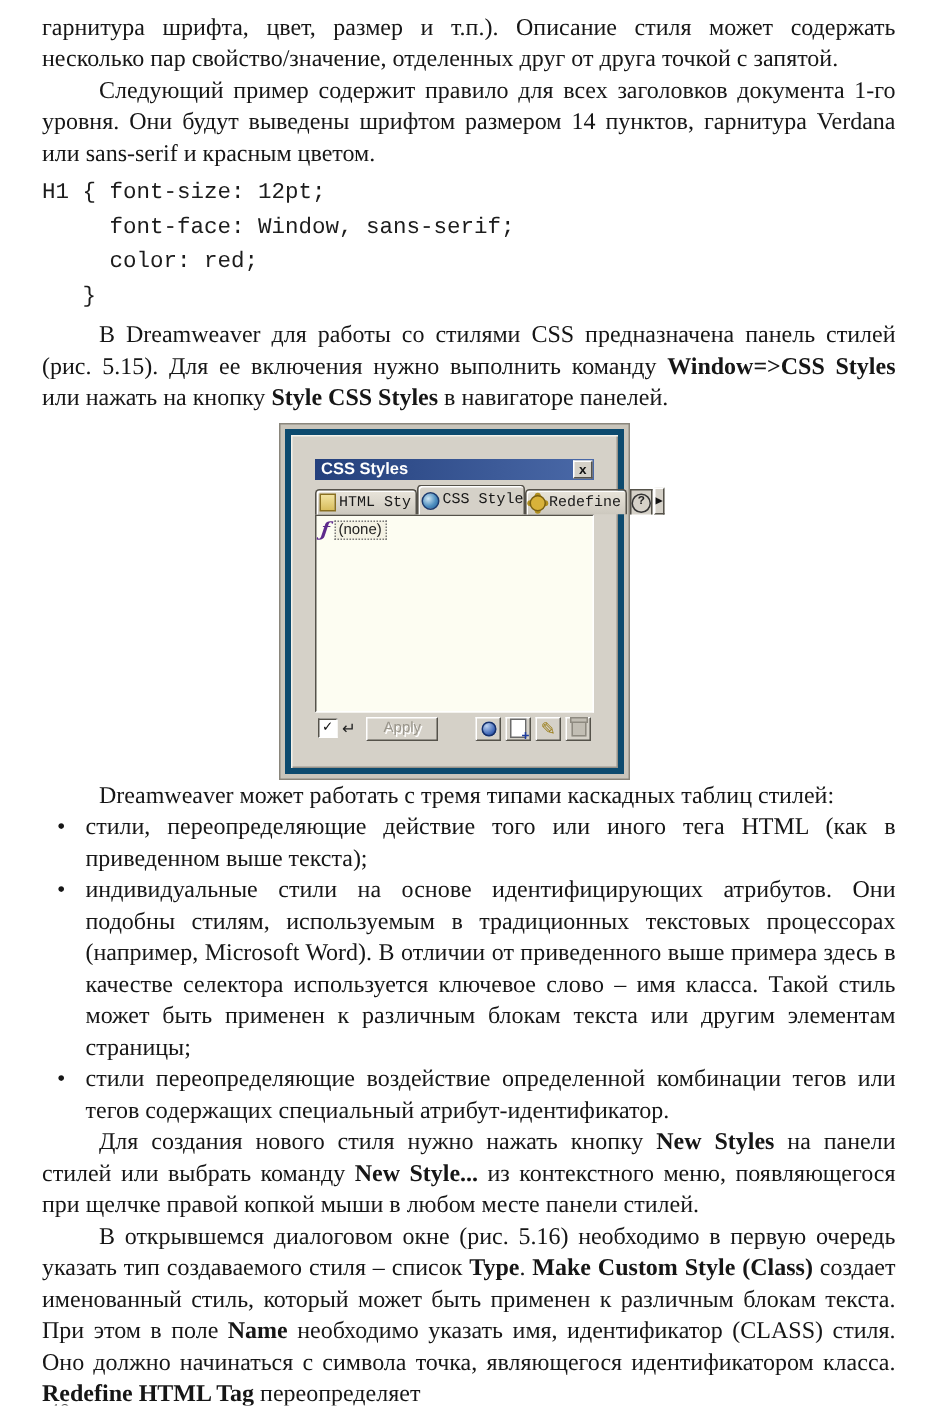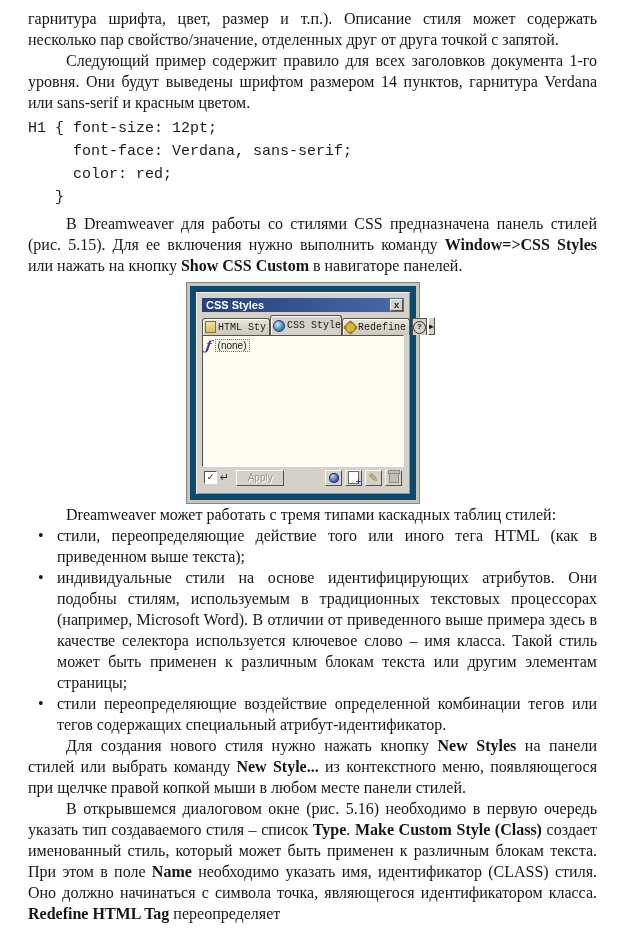--- a/index.html
+++ b/index.html
@@ -15,23 +15,23 @@
     margin:4px 0;font-family:"Liberation Mono",monospace;
     font-size:15px;line-height:23px;color:#1c1c1c;
   }
   .li{position:relative;padding-left:29px;text-align:justify;font-size:16px;line-height:21px;}
   .li .bullet{position:absolute;left:10px;top:0;}
 
   
   .figwrap{margin:6px 0 0 158px;width:234px;}
   .panel-frame{background:#c9c5bb;padding:3px;border:1px solid #8a867c;}
   .panel{
-    background:var(--chrome,#d5d1c8);border:6px solid #0c4a6e;
+    background:var(--chrome,#d5d1c8);border:4px solid #0c4a6e;
     box-shadow:inset 1px 1px 0 #f3f1ea, inset -1px -1px 0 #96928a;
-    padding:6px;font-family:"Liberation Sans",sans-serif;
+    padding:16px;font-family:"Liberation Sans",sans-serif;
   }
   .titlebar{
     height:14px;display:flex;align-items:center;
     background:linear-gradient(90deg,var(--titlebar_left,#24407c),var(--titlebar_right,#4a69a8));
     padding:0 1px 0 4px;
   }
   .titlebar .title{color:var(--title_text,#fff);font-size:11px;font-weight:bold;line-height:13px;flex:1;}
   .xbtn{
     width:13px;height:12px;font-size:9px;font-weight:bold;line-height:9px;padding:0;
     background:#d5d1c8;border:1px solid;border-color:#fff #55524a #55524a #fff;
@@ -109,24 +109,24 @@
   .pagenum{position:absolute;left:32px;top:933px;font-size:15px;line-height:18px;color:#444;}
 </style>
 </head>
 <body>
 
 <div class="page">
   <div id="flow-before">
       <div class="para"><span>гарнитура шрифта, цвет, размер и т.п.). Описание стиля может содержать несколько пар свойство/значение, отделенных друг от друга точкой с запятой.</span></div>
       <div class="para indent"><span>Следующий пример содержит правило для всех заголовков документа 1-го уровня. Они будут выведены шрифтом размером 14 пунктов, гарнитура Verdana или sans-serif и красным цветом.</span></div>
       <pre class="code">H1 { font-size: 12pt;
-     font-face: Verdana, sans-serif;
+     font-face: Window, sans-serif;
      color: red;
    }</pre>
-      <div class="para indent"><span>В Dreamweaver для работы со стилями CSS предназначена панель стилей (рис. 5.15). Для ее включения нужно выполнить команду </span><span class="b">Window=&gt;CSS Styles</span><span> или нажать на кнопку </span><span class="b">Show CSS Custom</span><span> в навигаторе панелей.</span></div>
+      <div class="para indent"><span>В Dreamweaver для работы со стилями CSS предназначена панель стилей (рис. 5.15). Для ее включения нужно выполнить команду </span><span class="b">Window=&gt;CSS Styles</span><span> или нажать на кнопку </span><span class="b">Style CSS Styles</span><span> в навигаторе панелей.</span></div>
     </div>
 
   <div class="figwrap">
     <div class="panel-frame">
       <div class="panel">
         <div class="titlebar">
           <span class="title">CSS Styles</span>
           <button class="xbtn">x</button>
         </div>
         <div class="tabs">

